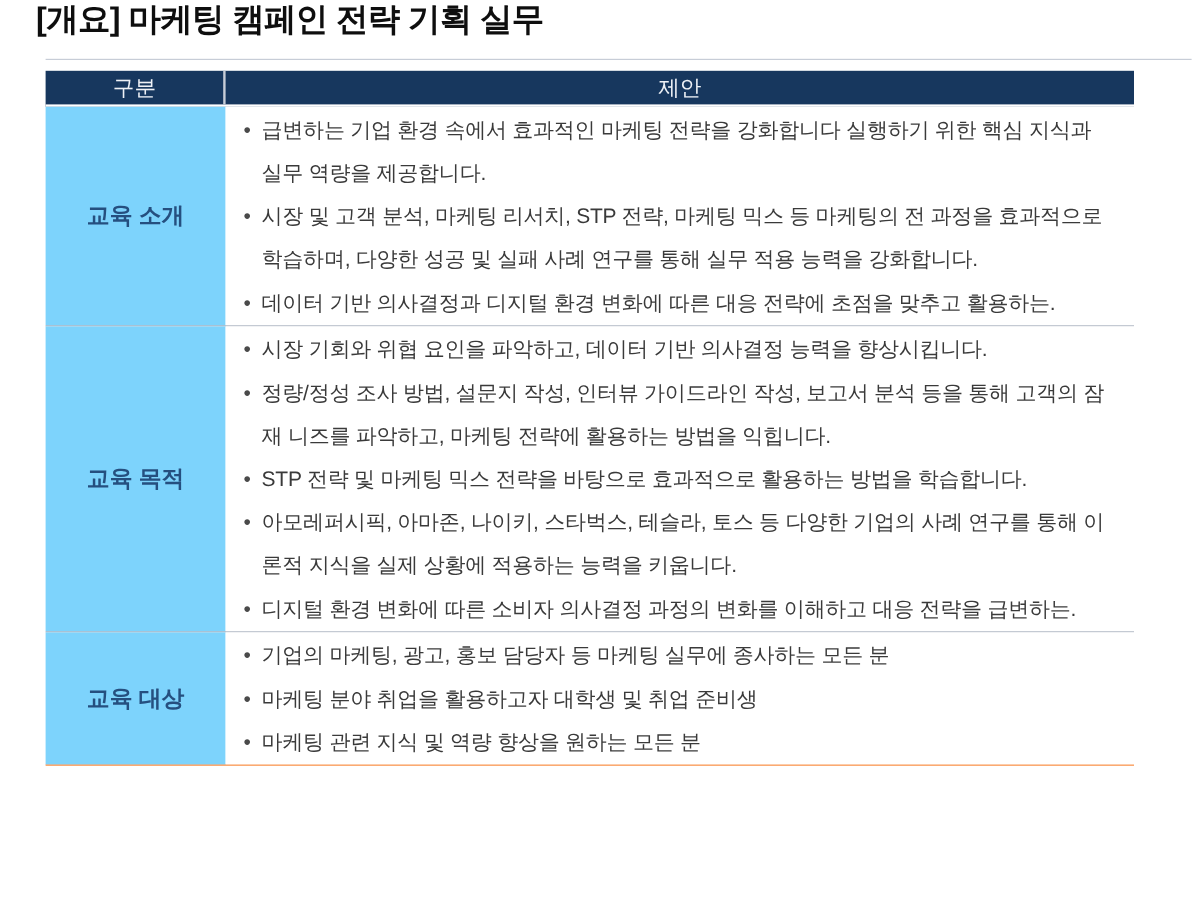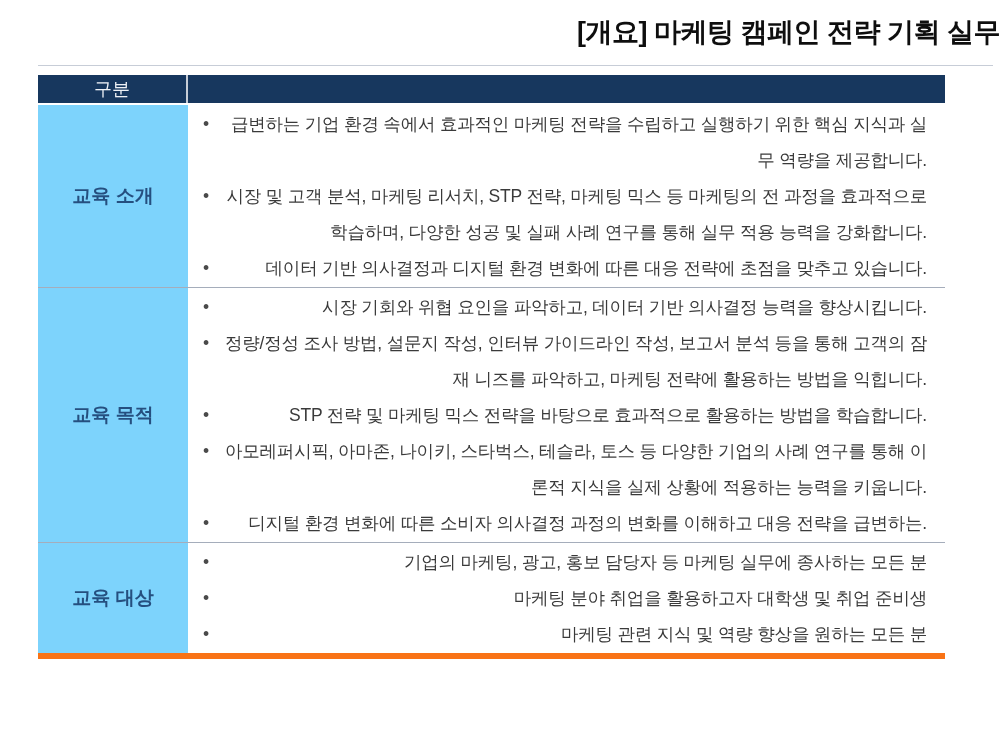--- a/index.html
+++ b/index.html
@@ -3,21 +3,21 @@
 <meta charset="utf-8">
 <style>
   * { box-sizing: border-box; }
   html, body {
     margin: 0; padding: 0;
     width: 1000px; height: 750px;
     background: #ffffff;
     font-family: "Liberation Sans", "DejaVu Sans", sans-serif;
     overflow: hidden;
   }
-  .page { padding: 16px 0 0 30px; text-align: right; }
+  .page { padding: 0 0 0 30px; }
 
   .doc-title {
     margin: 0;
     font-size: 27px;
     font-weight: 800;
     letter-spacing: -0.5px;
     color: #0e0e0e;
     line-height: 1.2;
   }
 
@@ -25,21 +25,21 @@
     width: 955px;
     height: 0;
     border: none;
     border-top: 1px solid #c7cdd7;
     margin: 17px 0 0 8px;
   }
 
   .info-table {
     width: 907px;
     margin: 9px 0 0 8px;
-    border-bottom: 6px solid #f97316;
+    border-bottom: 1px solid #f97316;
   }
 
   .thead {
     display: grid;
     grid-template-columns: 150px 1fr;
     height: 30px;
     background: #17375e;
     border-bottom: 2px solid #ffffff;
   }
   .th {
@@ -99,29 +99,30 @@
 <div class="page">
 
   <h1 class="doc-title">[개요] 마케팅 캠페인 전략 기획 실무</h1>
 
   <hr class="title-separator">
 
   <div class="info-table">
 
     <div class="thead">
       <div class="th th-category">구분</div>
+      <div class="th th-proposal">제안</div>
     </div>
 
     <div class="trow">
       <div class="label-cell">교육 소개</div>
       <div class="content-cell">
         <ul class="bullets">
-            <li>급변하는 기업 환경 속에서 효과적인 마케팅 전략을 수립하고 실행하기 위한 핵심 지식과 실무 역량을 제공합니다.</li>
+            <li>급변하는 기업 환경 속에서 효과적인 마케팅 전략을 강화합니다 실행하기 위한 핵심 지식과 실무 역량을 제공합니다.</li>
             <li>시장 및 고객 분석, 마케팅 리서치, STP 전략, 마케팅 믹스 등 마케팅의 전 과정을 효과적으로 학습하며, 다양한 성공 및 실패 사례 연구를 통해 실무 적용 능력을 강화합니다.</li>
-            <li>데이터 기반 의사결정과 디지털 환경 변화에 따른 대응 전략에 초점을 맞추고 있습니다.</li>
+            <li>데이터 기반 의사결정과 디지털 환경 변화에 따른 대응 전략에 초점을 맞추고 활용하는.</li>
           </ul>
       </div>
     </div>
 
     <div class="trow">
       <div class="label-cell">교육 목적</div>
       <div class="content-cell">
         <ul class="bullets">
             <li>시장 기회와 위협 요인을 파악하고, 데이터 기반 의사결정 능력을 향상시킵니다.</li>
             <li>정량/정성 조사 방법, 설문지 작성, 인터뷰 가이드라인 작성, 보고서 분석 등을 통해 고객의 잠재 니즈를 파악하고, 마케팅 전략에 활용하는 방법을 익힙니다.</li>

